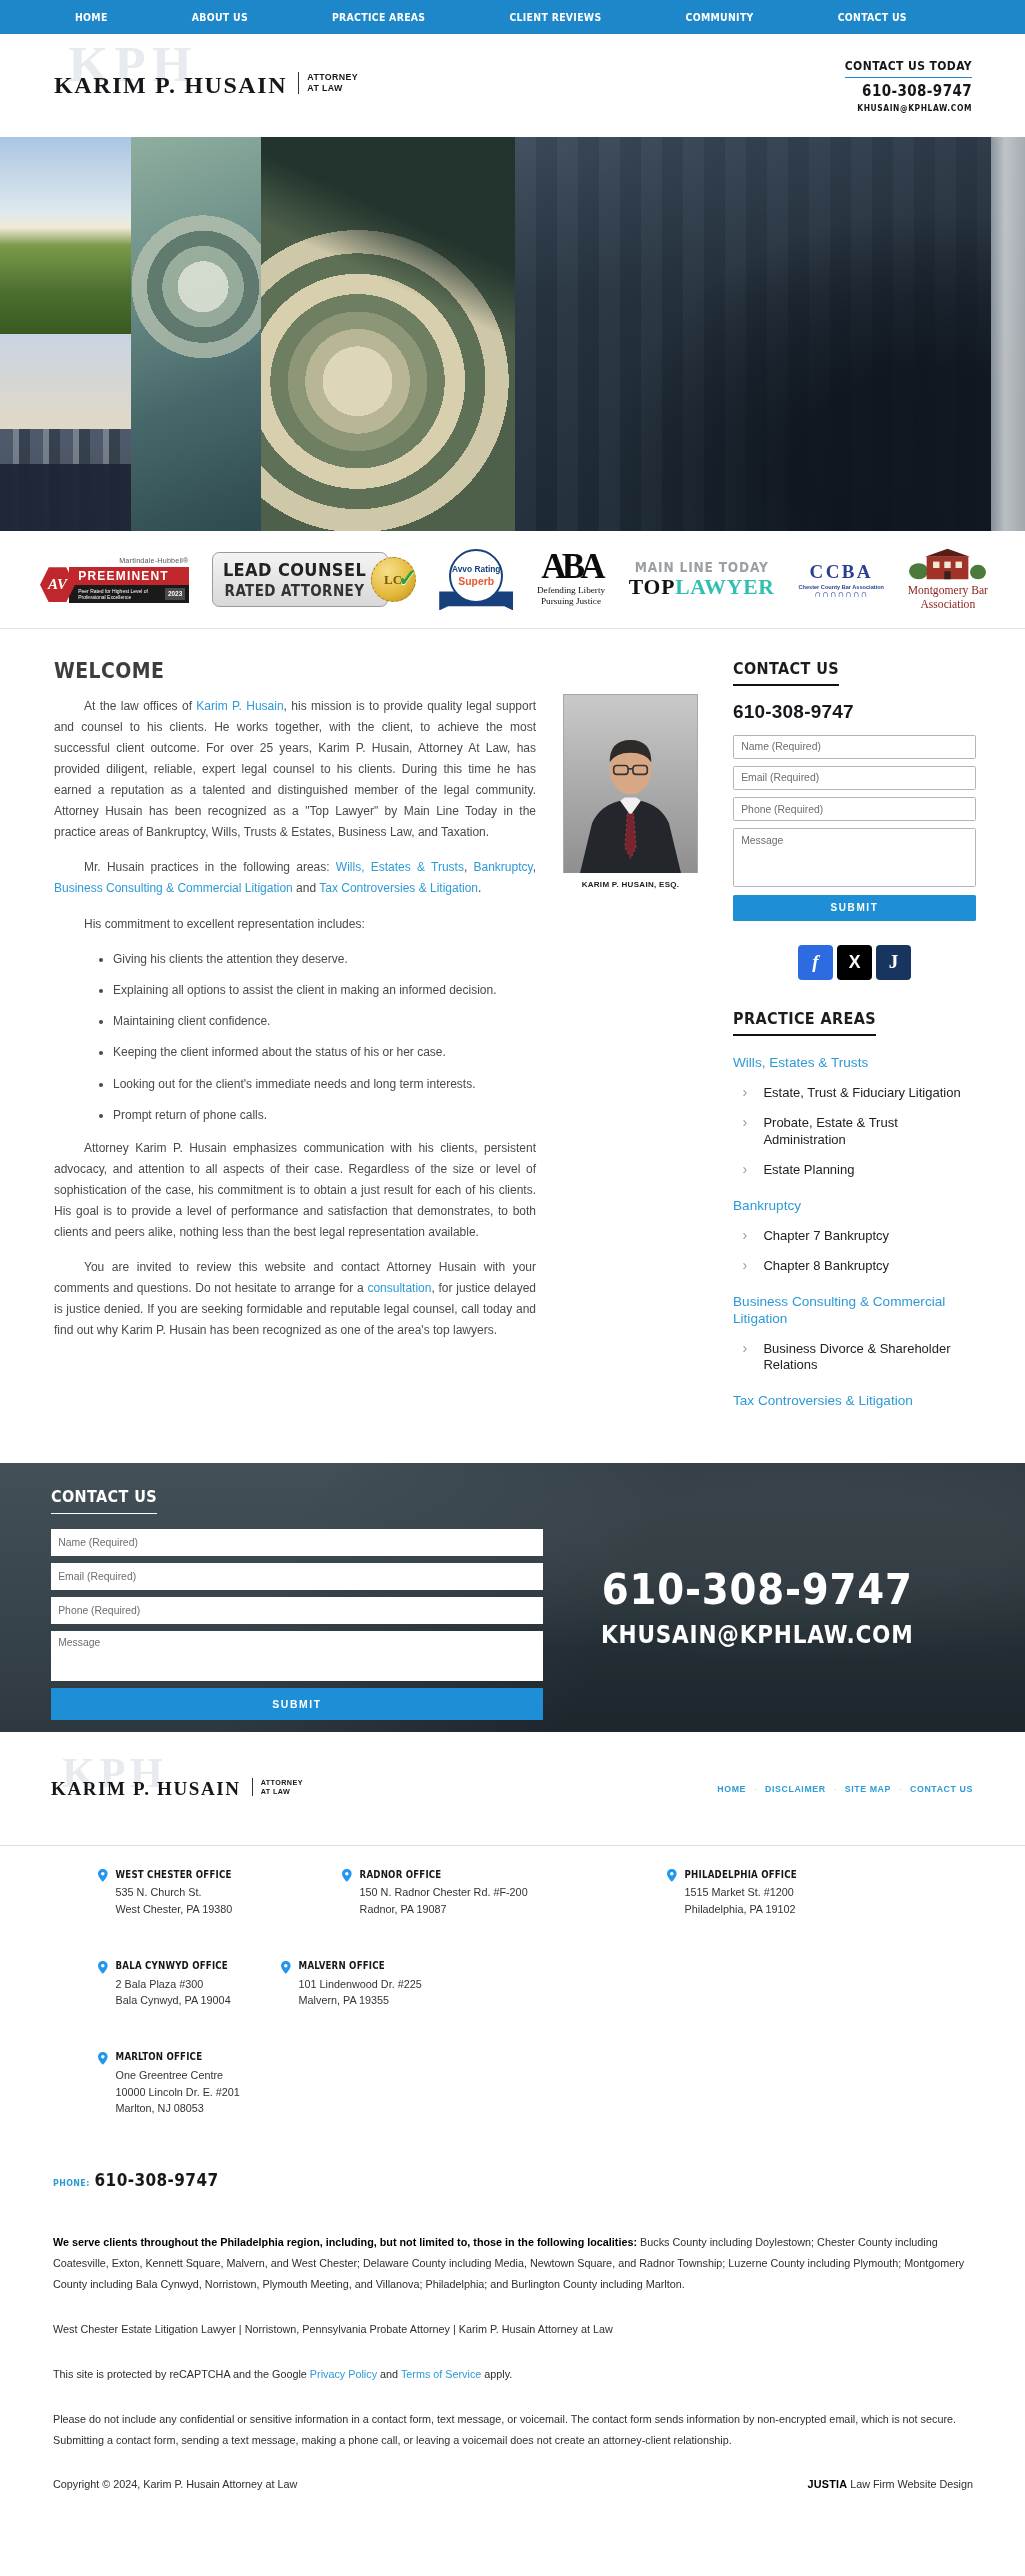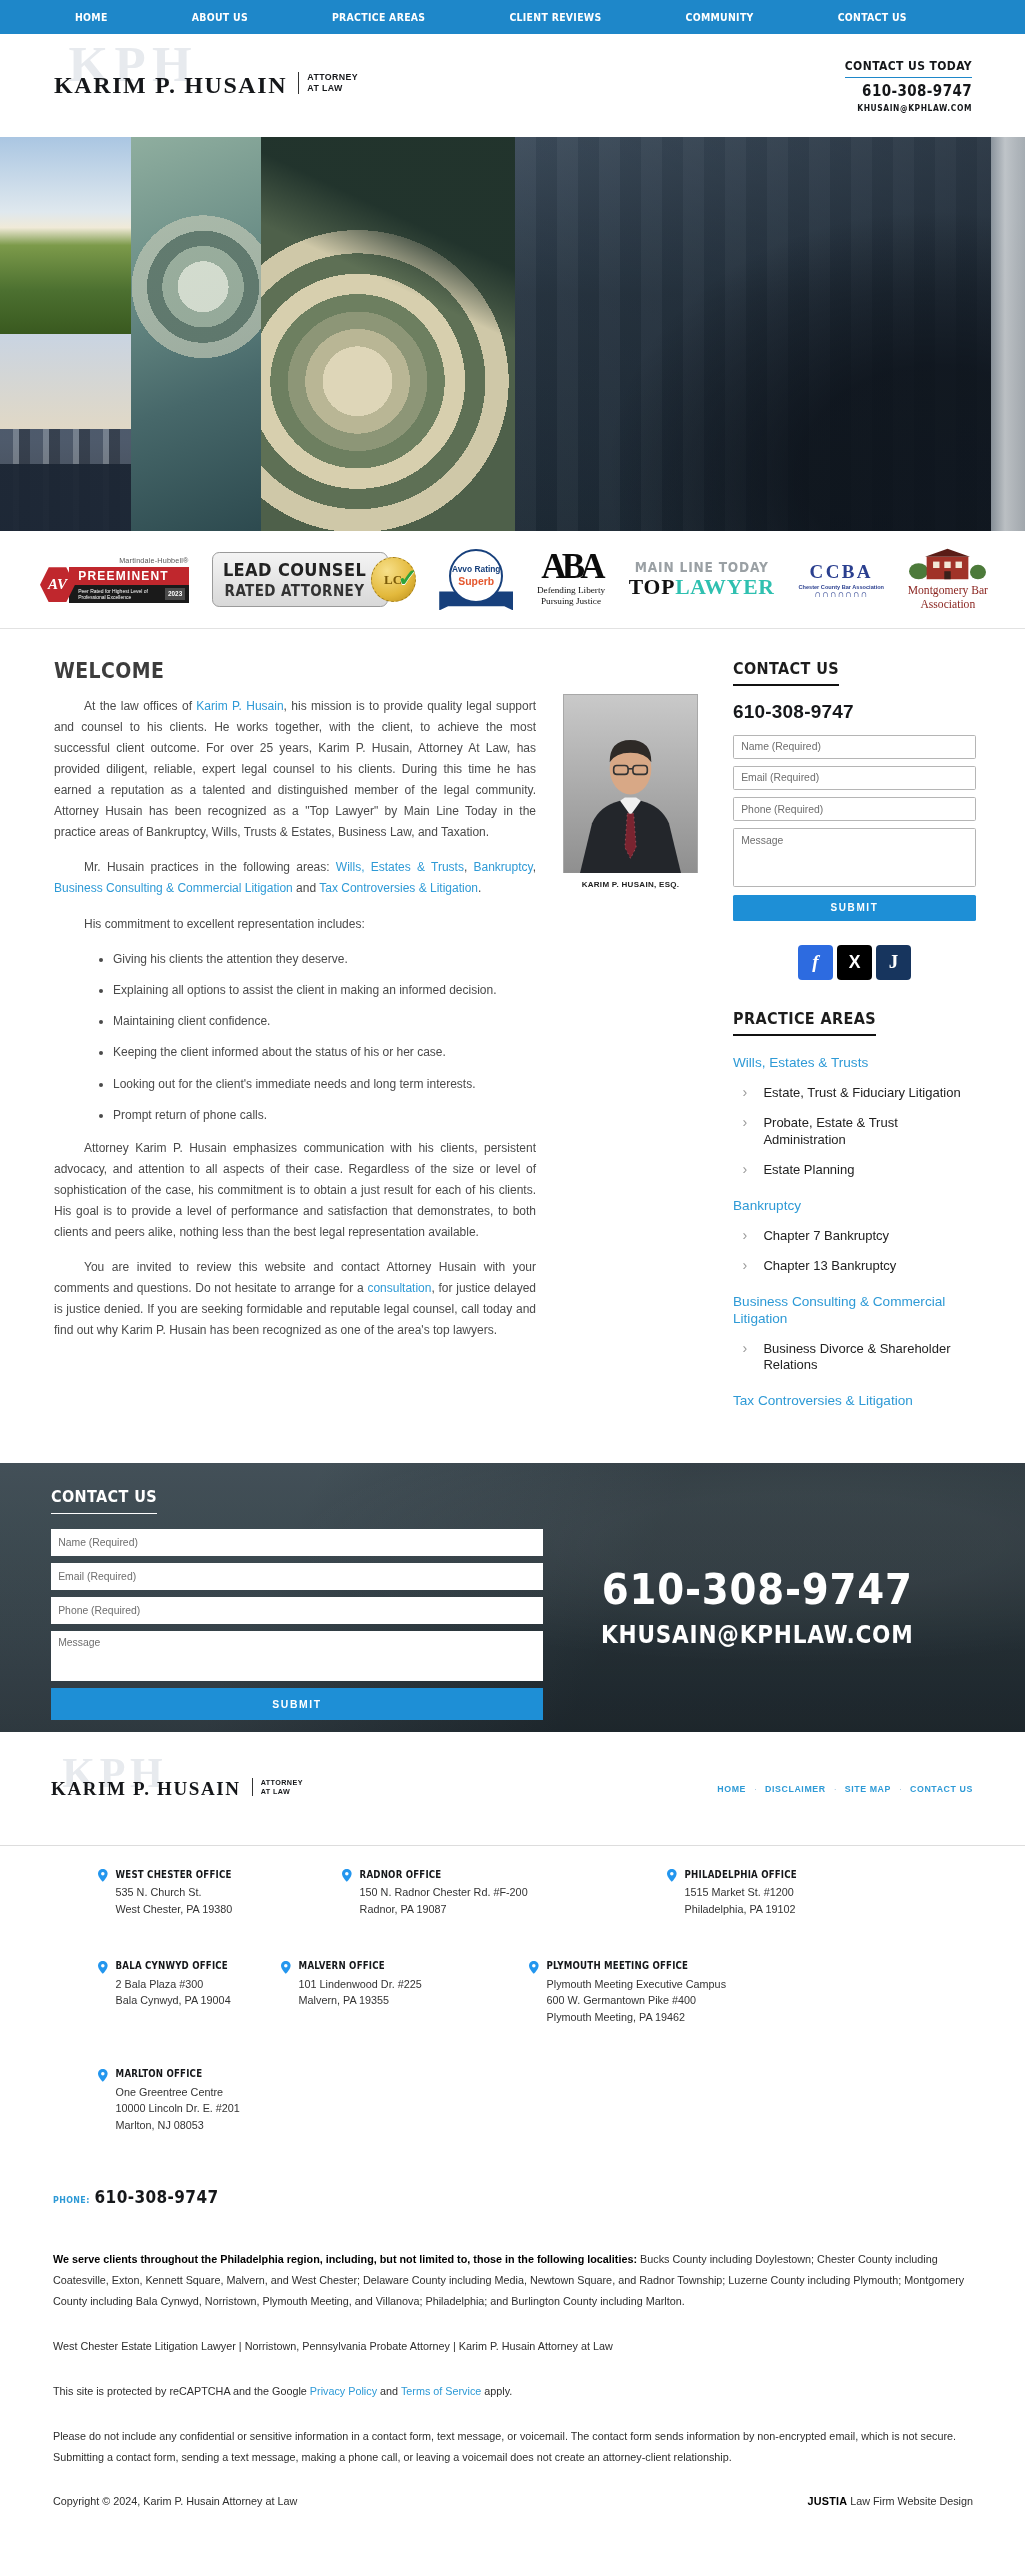--- a/index.html
+++ b/index.html
@@ -367,21 +367,21 @@
           <span class="pa-chev">›</span>
           <span class="pa-item-label">Estate Planning</span>
         </div>
         <a class="pa-group-title">Bankruptcy</a>
         <div class="pa-item">
           <span class="pa-chev">›</span>
           <span class="pa-item-label">Chapter 7 Bankruptcy</span>
         </div>
         <div class="pa-item">
           <span class="pa-chev">›</span>
-          <span class="pa-item-label">Chapter 13 Bankruptcy</span>
+          <span class="pa-item-label">Chapter 8 Bankruptcy</span>
         </div>
         <a class="pa-group-title">Business Consulting &amp; Commercial Litigation</a>
         <div class="pa-item">
           <span class="pa-chev">›</span>
           <span class="pa-item-label">Business Divorce &amp; Shareholder Relations</span>
         </div>
         <a class="pa-group-title">Tax Controversies &amp; Litigation</a>
       </div>
     </aside>
   </section>
@@ -472,30 +472,20 @@
       <div class="office r2c2">
         <svg class="pin" width="9.6" height="13" viewBox="0 0 12 16">
             <path d="M6 0C2.7 0 0 2.6 0 5.9 0 10.3 6 16 6 16s6-5.7 6-10.1C12 2.6 9.3 0 6 0z" fill="#2396ee"></path>
             <circle cx="6" cy="5.8" r="2.2" fill="#fff"></circle>
           </svg>
         <div class="office-name">MALVERN OFFICE</div>
         <div class="office-line">101 Lindenwood Dr. #225</div>
         <div class="office-line">Malvern, PA 19355</div>
 
       </div>
-      <div class="office r2c3">
-        <svg class="pin" width="9.6" height="13" viewBox="0 0 12 16">
-            <path d="M6 0C2.7 0 0 2.6 0 5.9 0 10.3 6 16 6 16s6-5.7 6-10.1C12 2.6 9.3 0 6 0z" fill="#2396ee"></path>
-            <circle cx="6" cy="5.8" r="2.2" fill="#fff"></circle>
-          </svg>
-        <div class="office-name">PLYMOUTH MEETING OFFICE</div>
-        <div class="office-line">Plymouth Meeting Executive Campus</div>
-        <div class="office-line">600 W. Germantown Pike #400</div>
-        <div class="office-line">Plymouth Meeting, PA 19462</div>
-      </div>
     </div>
     <div class="office-row">
       <div class="office r3c1">
         <svg class="pin" width="9.6" height="13" viewBox="0 0 12 16">
             <path d="M6 0C2.7 0 0 2.6 0 5.9 0 10.3 6 16 6 16s6-5.7 6-10.1C12 2.6 9.3 0 6 0z" fill="#2396ee"></path>
             <circle cx="6" cy="5.8" r="2.2" fill="#fff"></circle>
           </svg>
         <div class="office-name">MARLTON OFFICE</div>
         <div class="office-line">One Greentree Centre</div>
         <div class="office-line">10000 Lincoln Dr. E. #201</div>

